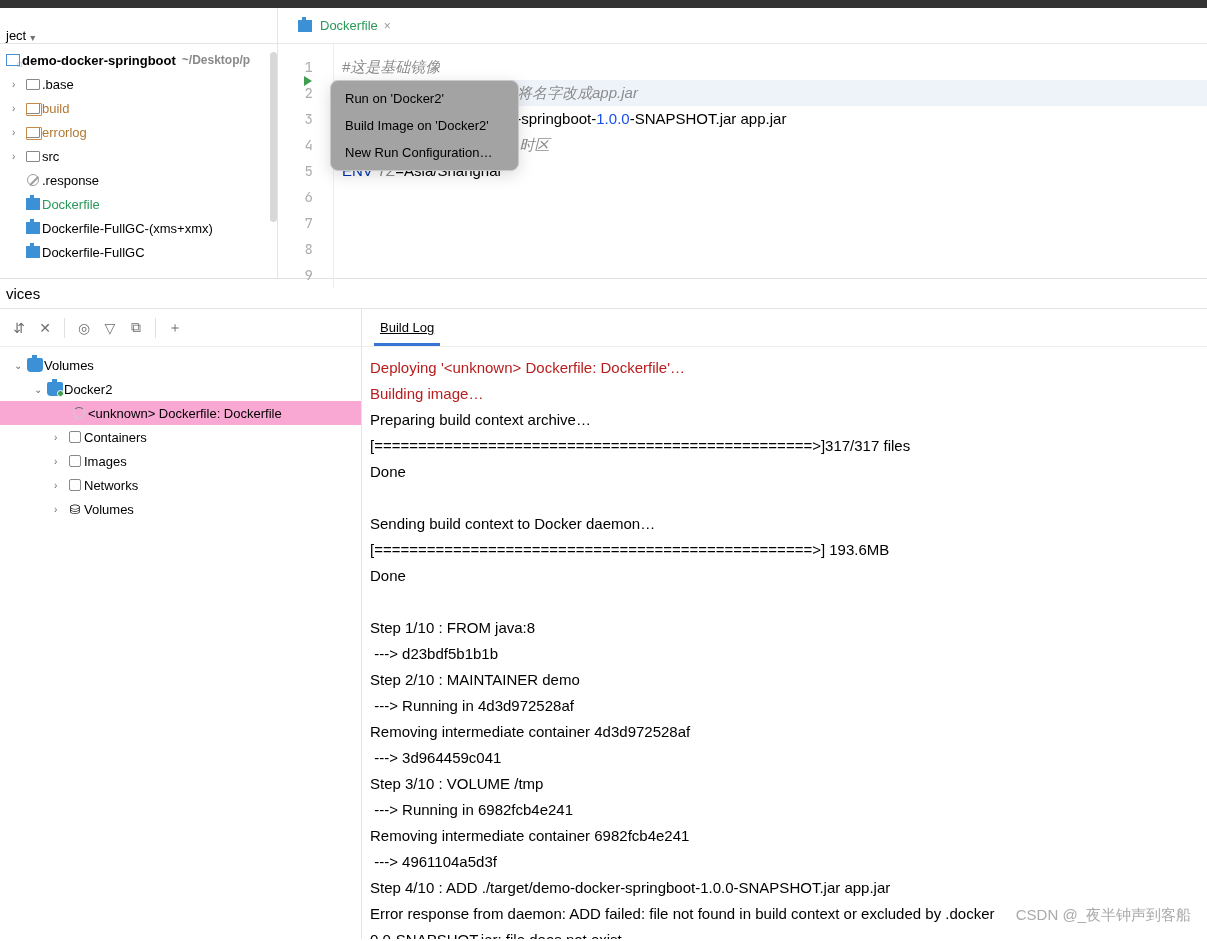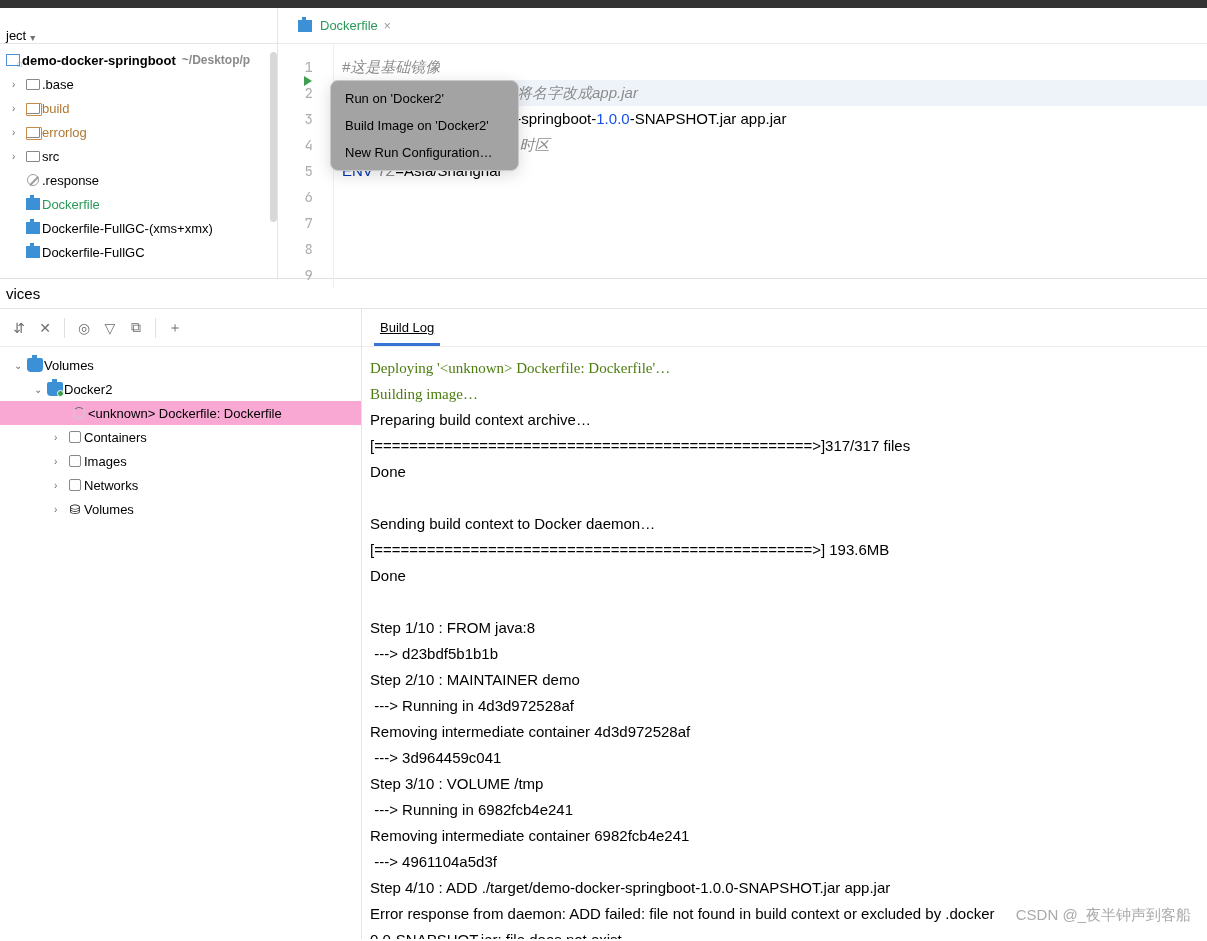--- a/index.html
+++ b/index.html
@@ -64,21 +64,21 @@
 .whale-icon { width: 16px; height: 14px; background: #3c91d6; border-radius: 2px 2px 4px 4px; position: relative; }
 .whale-icon::before { content: ''; position: absolute; width: 5px; height: 5px; background: #3c91d6; top: -3px; left: 5px; }
 .whale-icon.green::after { content: ''; position: absolute; width: 5px; height: 5px; background: #3f9e4f; border-radius: 50%; bottom: -1px; right: -1px; border: 1px solid #fff; }
 .spinner { width: 12px; height: 12px; border: 1.5px solid #ccc; border-top-color: #666; border-radius: 50%; }
 .outline-icon { width: 12px; height: 12px; border: 1px solid #888; border-radius: 2px; }
 
 .svc-right { flex: 1; display: flex; flex-direction: column; }
 .bl-tab-wrap { height: 38px; border-bottom: 1px solid #ededed; display: flex; align-items: flex-end; padding-left: 12px; text-decoration: underline; }
 .bl-tab { padding: 8px 6px; font-size: 13px; color: #000; border-bottom: 3px solid #3874d6; }
 .build-log { flex: 1; padding: 8px 8px; font-family: "JetBrains Mono", Menlo, monospace; font-size: 15px; line-height: 26px; overflow: hidden; white-space: pre; }
-.log-blue { color: #4d7c0f; font-family: Liberation Serif, serif; }
+.log-blue { color: #b91c1c; }
 
 .watermark { position: fixed; bottom: 16px; right: 16px; font-size: 15px; color: #aaa; font-family: sans-serif; }
 </style>
 </head>
 <body>
 
 <div class="topbar"></div>
 
 <div class="main-area">
 

